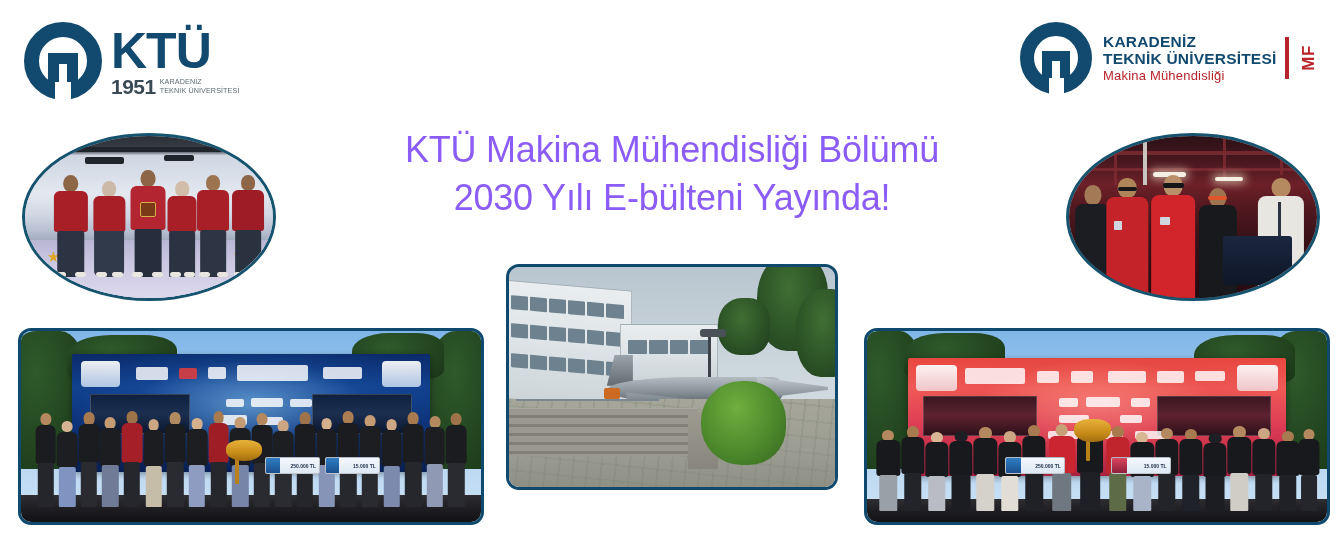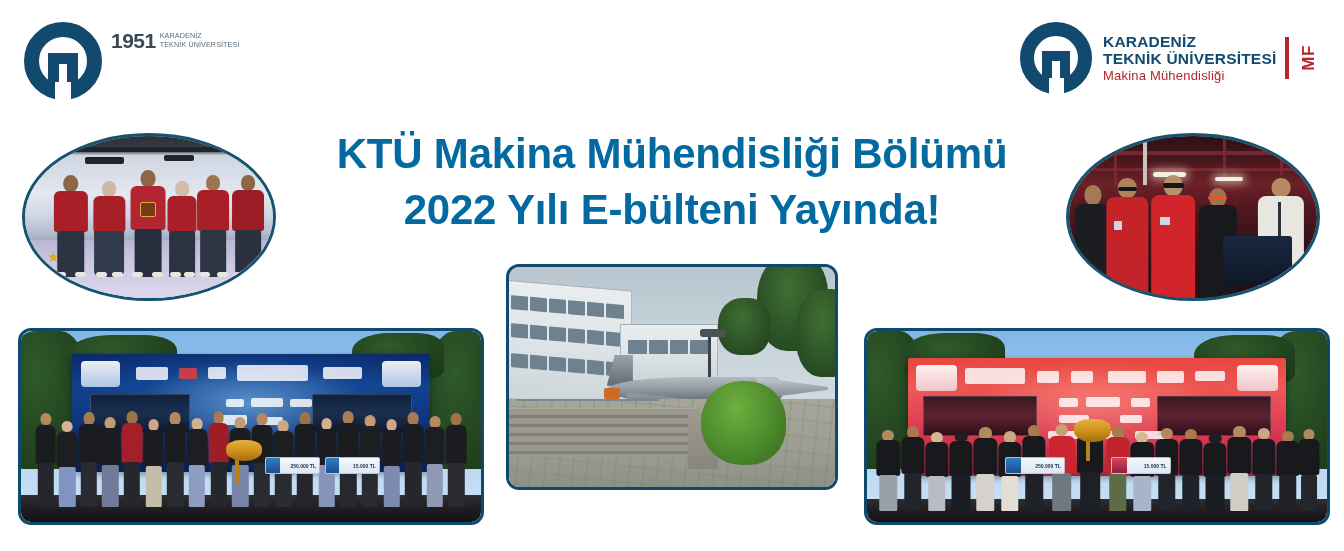--- a/index.html
+++ b/index.html
@@ -163,24 +163,24 @@
   
   #headline {
     position: absolute;
     left: 280px;
     top: 126px;
     width: 784px;
     text-align: center;
   }
   .headline-line {
     font-family: "Liberation Sans", sans-serif;
-    font-weight: bold;
-    font-size: 42px;
+    font-weight: normal;
+    font-size: 36px;
     line-height: 1.33;
-    color: #0369a1;
+    color: #8b5cf6;
     letter-spacing: -0.2px;
     white-space: nowrap;
   }
 
   
   .photo {
     position: absolute;
     overflow: hidden;
     border: 3px solid #0f4a6e;
     background: #c9d4dc;
@@ -413,20 +413,21 @@
 
   <div id="logo-left">
     <div class="logo-mark">
       <div class="logo-ring"></div>
       <div class="logo-bridge"></div>
       <div class="logo-leg leg-a"></div>
       <div class="logo-leg leg-b"></div>
       <div class="logo-cut"></div>
     </div>
     <div class="wordmark">
+      <div class="ktu-big">KTÜ</div>
       <div class="ktu-sub">
         <div class="ktu-year">1951</div>
         <div class="ktu-sub-lines">
           <div>KARADENİZ</div>
           <div>TEKNİK ÜNİVERSİTESİ</div>
         </div>
       </div>
     </div>
   </div>
 
@@ -446,21 +447,21 @@
       </div>
       <div class="mf-group">
         <div class="mf-bar"></div>
         <div class="mf-label">MF</div>
       </div>
     </div>
   </div>
 
   <div id="headline">
     <div class="headline-line">KTÜ Makina Mühendisliği Bölümü</div>
-    <div class="headline-line">2022 Yılı E-bülteni Yayında!</div>
+    <div class="headline-line">2030 Yılı E-bülteni Yayında!</div>
   </div>
 
   <div class="photo oval" id="photo-team-award">
     <div class="scene sc-award">
       <div class="lyr bg-hall"></div>
       <div class="lyr ceiling-beam" style="left:8%;top:7%;width:86%;"></div>
       <div class="lyr ceiling-beam" style="left:24%;top:13%;width:16%;height:7px;"></div>
       <div class="lyr ceiling-beam" style="left:56%;top:12%;width:12%;height:6px;"></div>
       <div class="lyr floor"></div>
       <div class="lyr star" style="left:9%;top:71%;"></div>

